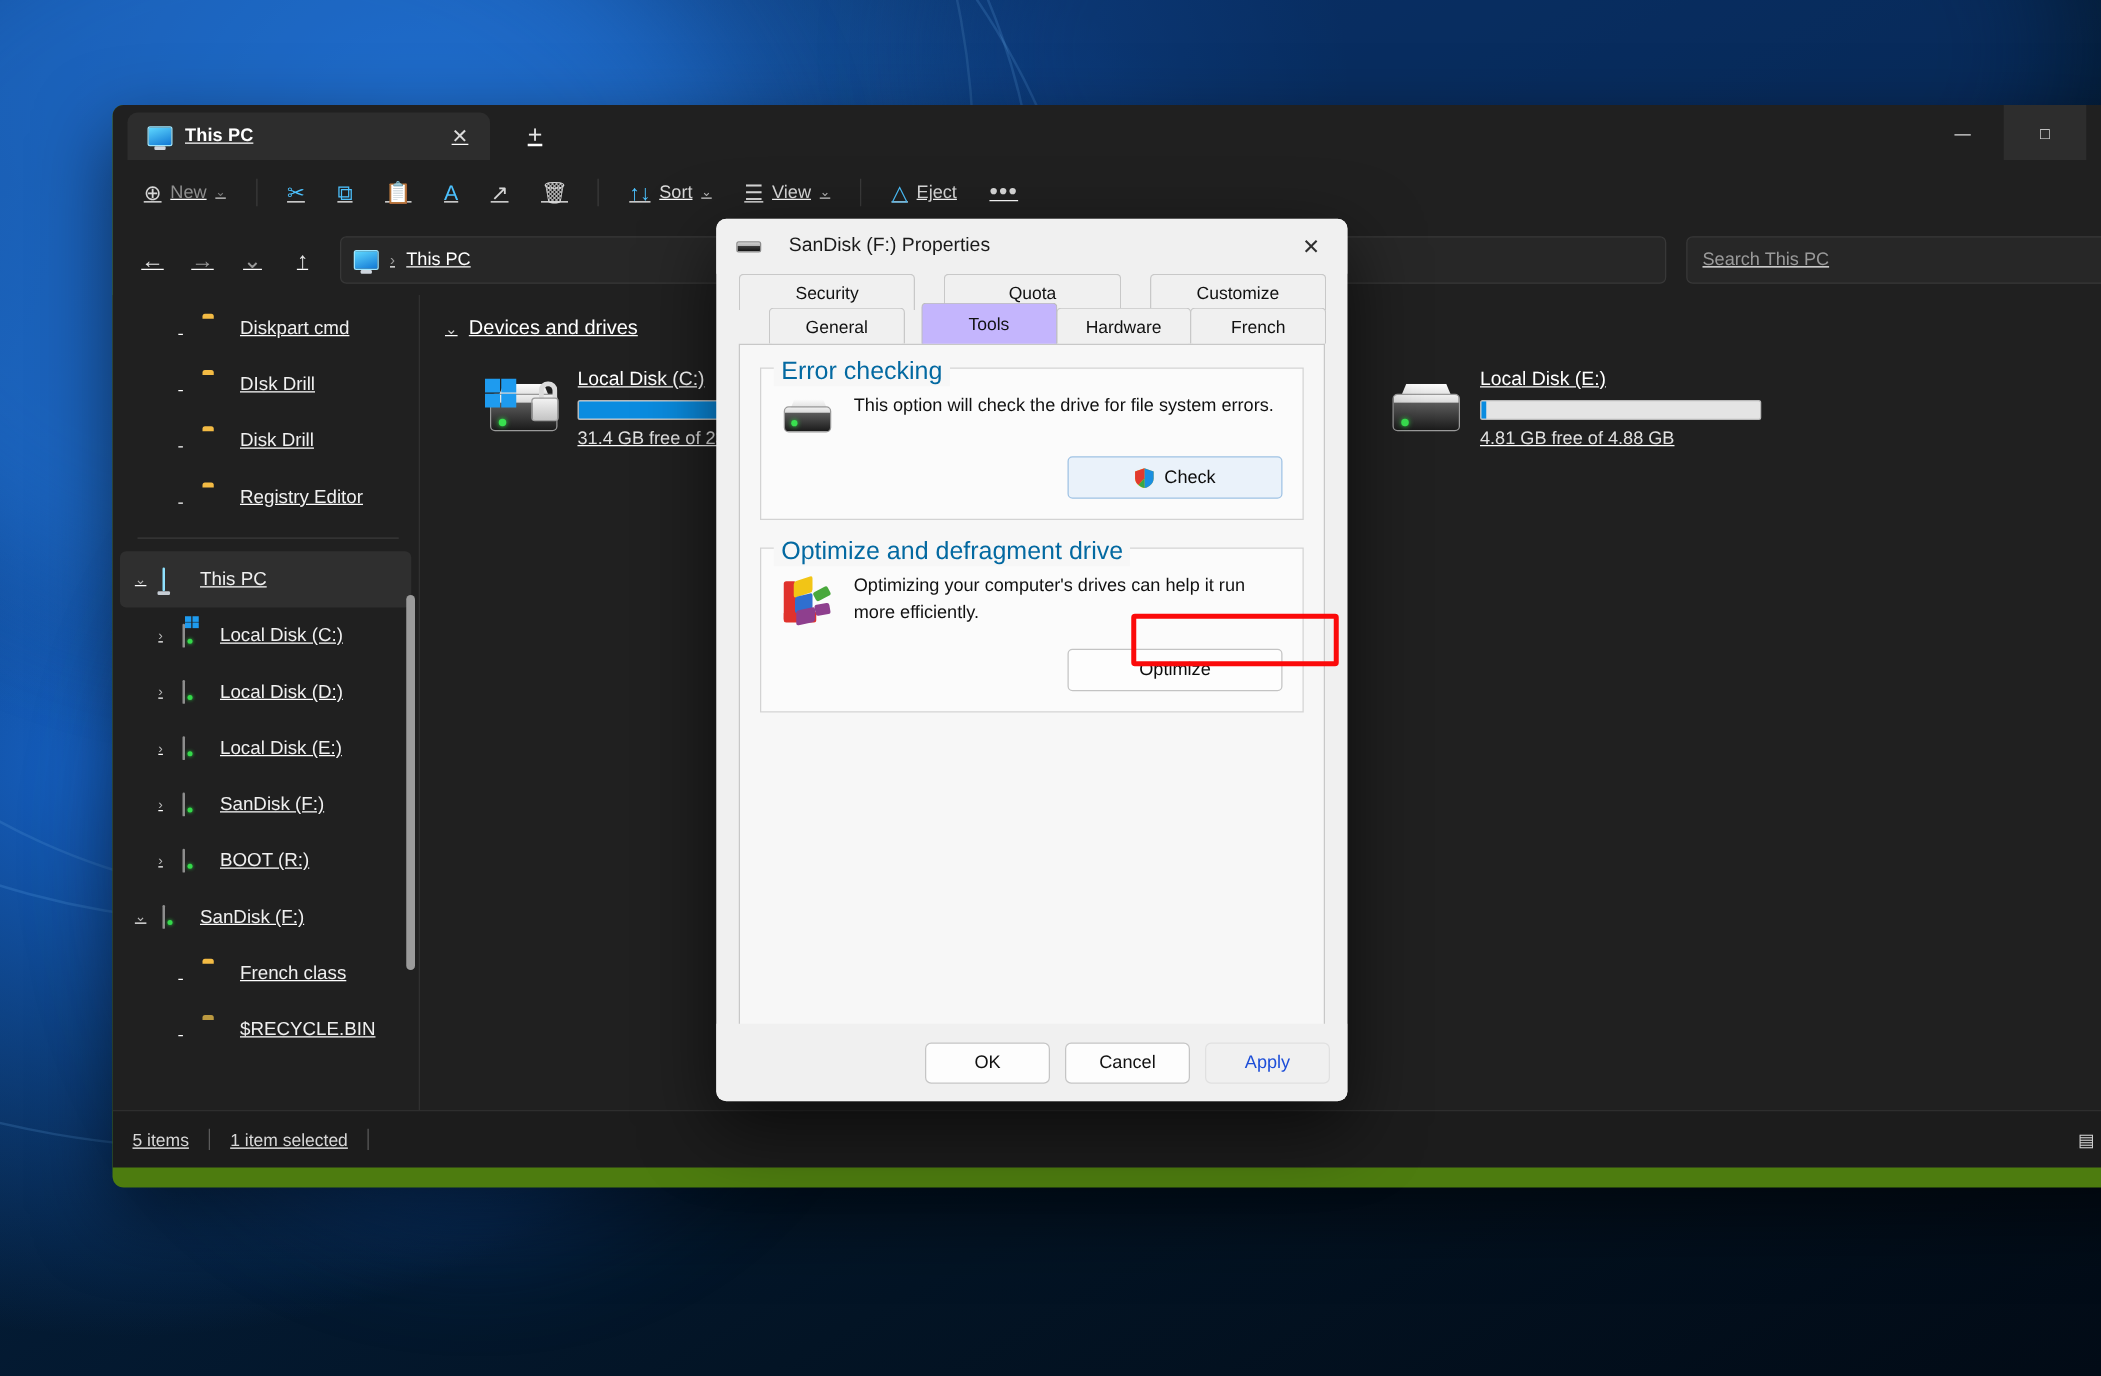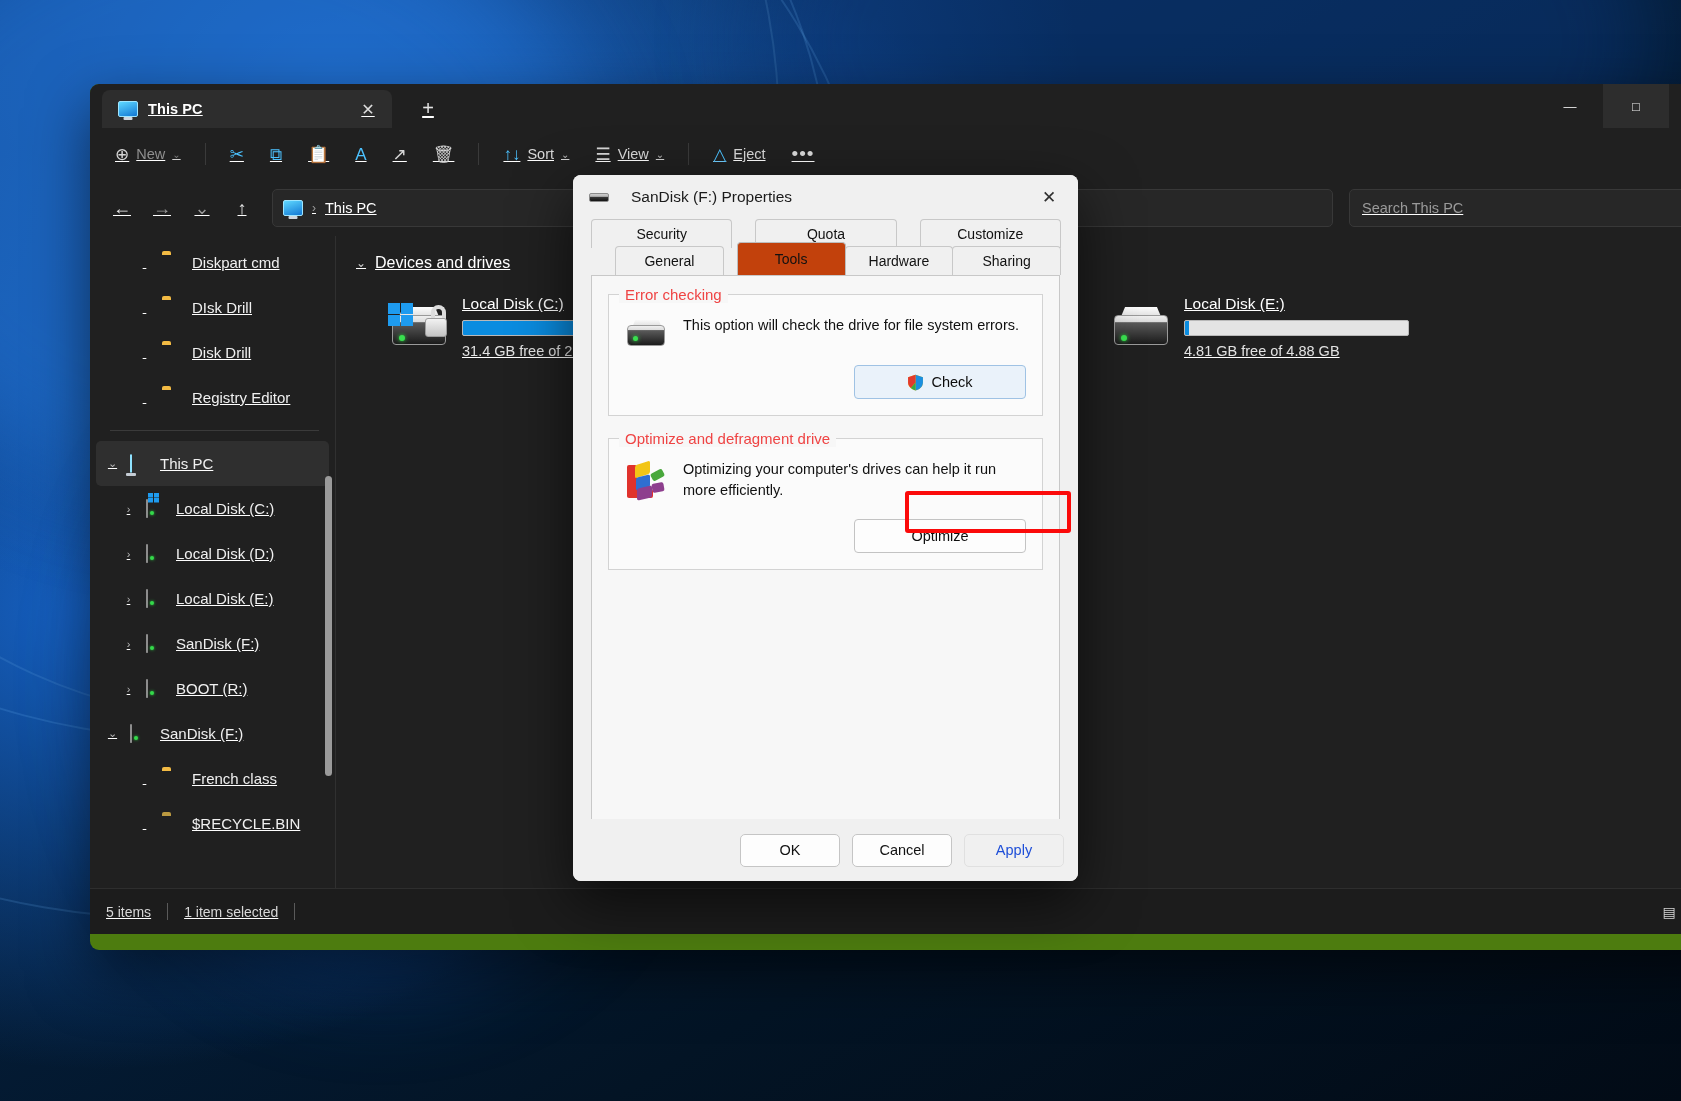--- a/index.html
+++ b/index.html
@@ -347,21 +347,21 @@
     height: 29px;
     background: #f0f0f0;
     border: 1px solid #c8c8c8;
     border-bottom: none;
     border-radius: 4px 4px 0 0;
     display: flex; align-items: center; justify-content: center;
     font-size: 14px; color: #111;
     margin-right: -1px;
   }
   .ptab.active {
-    background: #c2410c;
+    background: #c4b5fd;
     height: 33px;
     margin-top: -4px;
     position: relative; z-index: 3;
     border-color: #bdbdbd;
     margin-left: 14px;
   }
   .panel {
     background: #f7f7f7;
     border: 1px solid #c8c8c8;
     margin: 0 8px;
@@ -372,21 +372,21 @@
   .groupbox {
     border: 1px solid #d3d3d3;
     background: #fbfbfb;
     position: relative;
     padding: 20px 16px 16px 16px;
     margin-bottom: 22px;
   }
   .gb-legend {
     position: absolute; top: -9px; left: 10px;
     background: #f7f7f7; padding: 0 6px;
-    font-size: 15px; color: #ef4444;
+    font-size: 20px; color: #0369a1;
   }
   .gb-row { display: flex; gap: 16px; align-items: flex-start; }
   .gb-text { font-size: 14.5px; line-height: 1.42; color: #111; flex: 1; }
   .icon-drive {
     width: 42px; height: 28px; flex: 0 0 42px; position: relative; margin-top: 4px;
   }
   .icon-drive .bd-body { left: 2px; top: 6px; width: 38px; height: 21px; }
   .icon-drive .bd-top { left: 7px; top: 0px; width: 30px; height: 9px; }
   .icon-drive .bd-led { left: 8px; bottom: 6px; width: 5px; height: 5px; }
   .icon-defrag {
@@ -677,21 +677,21 @@
     <div class="tabstrip">
       <div class="tabrow row1" id="tabs-row1">
           <div class="ptab">Security</div>
           <div class="ptab">Quota</div>
           <div class="ptab">Customize</div>
         </div>
       <div class="tabrow row2" id="tabs-row2">
           <div class="ptab">General</div>
           <div class="ptab active">Tools</div>
           <div class="ptab">Hardware</div>
-          <div class="ptab">Sharing</div>
+          <div class="ptab">French</div>
         </div>
     </div>
 
     <div class="panel">
 
       <div class="groupbox">
         <span class="gb-legend">Error checking</span>
         <div class="gb-row">
           <span class="icon-drive">
             <span class="bd-top"></span>

